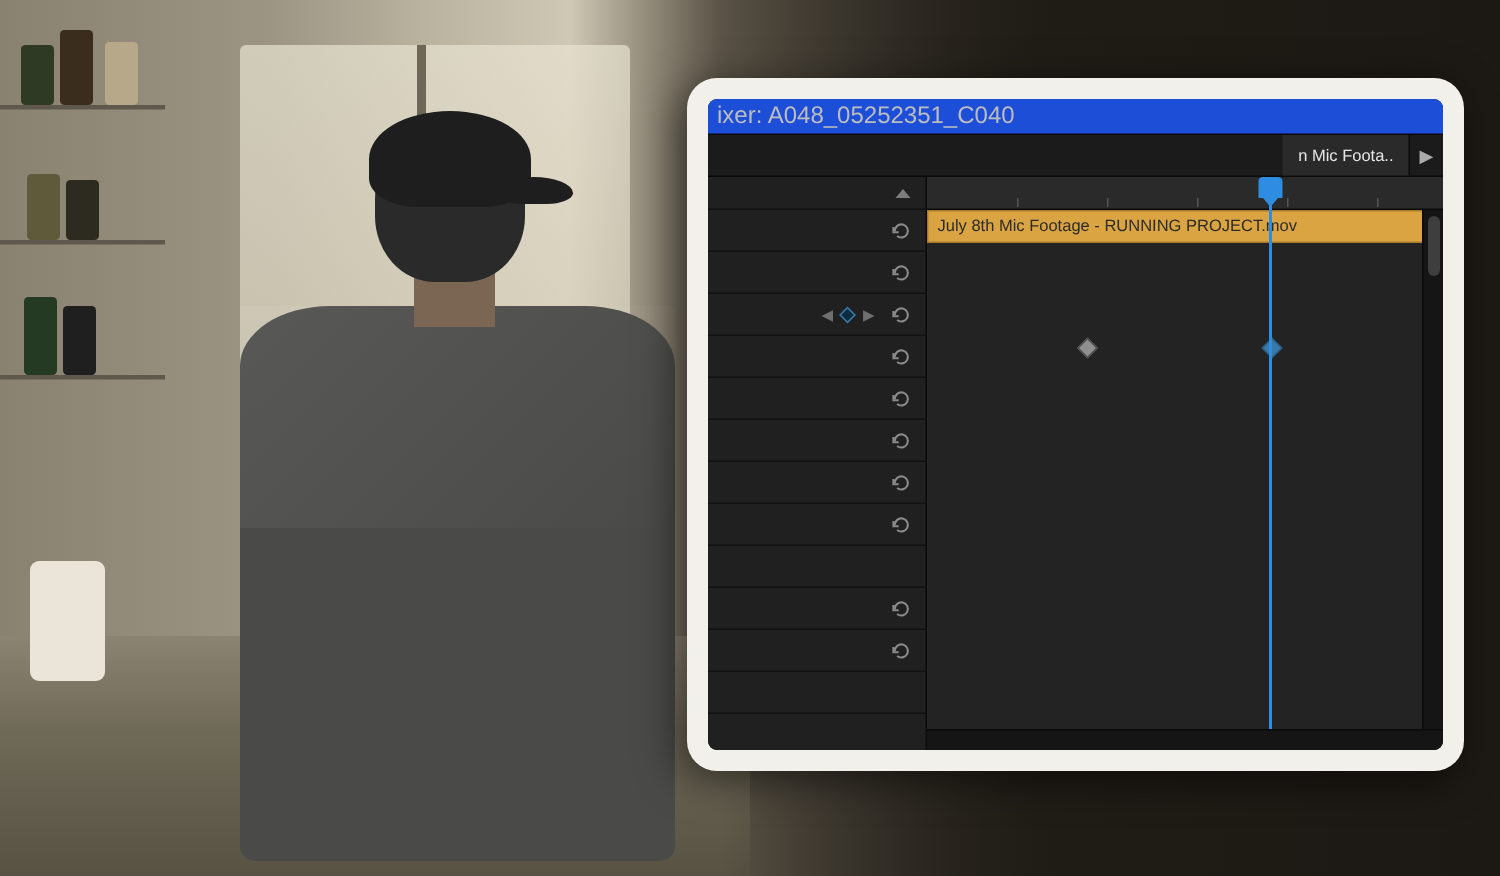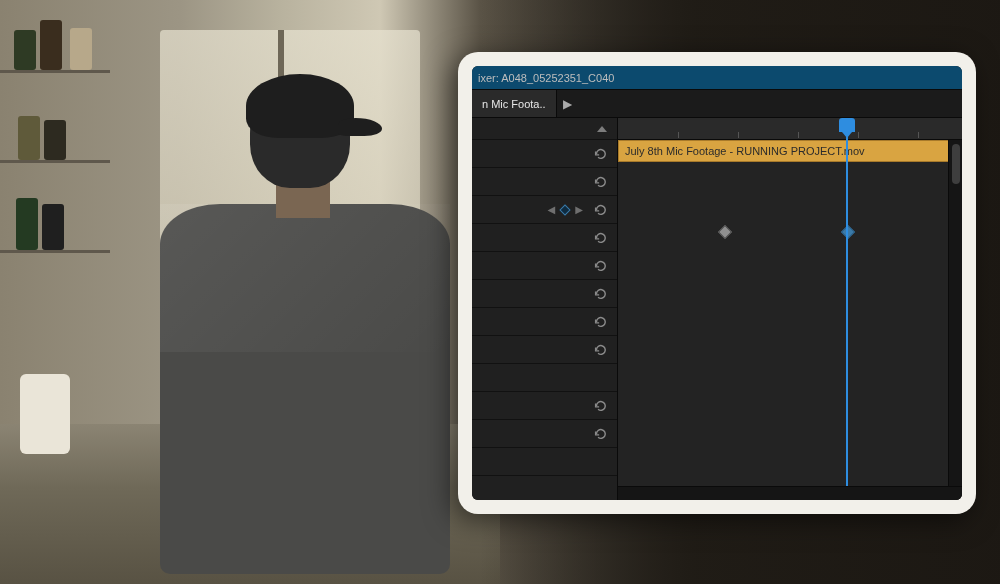--- a/index.html
+++ b/index.html
@@ -62,32 +62,33 @@
       width:100%; height:100%;
       background:#1b1b1b;
       color:#c8c8c8;
       font-size:12px;
       border-radius:6px;
       overflow:hidden;
       position:relative;
     }
     .tabbar {
       height:24px;
-      background:#0c4a6e;
+      background:#1d4ed8;
       border-bottom:1px solid #0a0a0a;
       display:flex;align-items:center;
       padding-left:6px;
       color:#bdbdbd;
-      font-size:11px;
+      font-size:16px;
     }
     .mixer-label{color:#bdbdbd;}
     .tabs-row{
       height:28px;
       display:flex;align-items:stretch;
       border-bottom:1px solid #0a0a0a;
+      justify-content:flex-end;
     }
     .tab-active{
       background:#2a2a2a;
       color:#e6e6e6;
       font-size:11px;
       display:flex;align-items:center;
       padding:0 10px;
       max-width:120px;
       white-space:nowrap;overflow:hidden;text-overflow:ellipsis;
       border-right:1px solid #0a0a0a;

